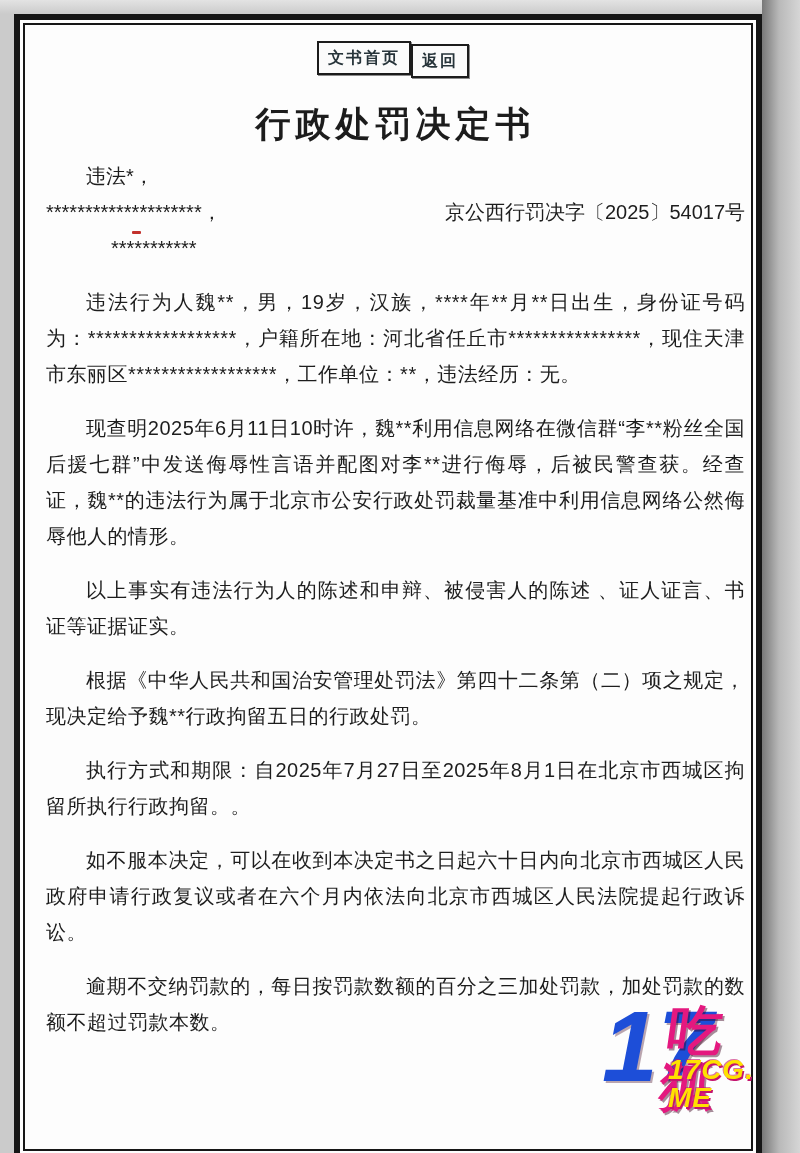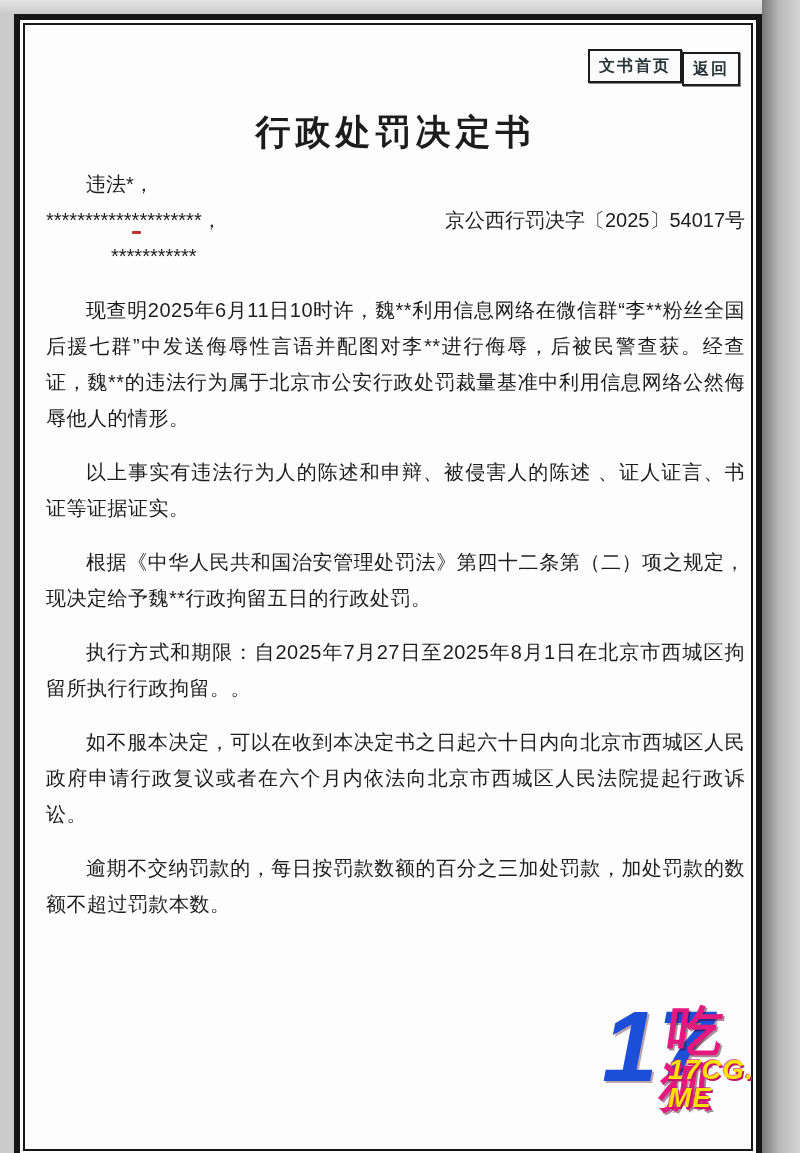--- a/index.html
+++ b/index.html
@@ -30,22 +30,22 @@
     width:100%; height:100%;
     border:2px solid #161616;
     background:#fdfdfd;
     padding:0 6px 0 21px;
     overflow:hidden;
     position:relative;
   }
 
   
   .toolbar {
-    margin-top:24px;
-    display:flex; justify-content:flex-end; align-items:flex-start;
+    margin-top:16px;
+    display:flex; justify-content:center; align-items:flex-start;
   }
   .btn {
     display:inline-block;
     border:2px solid #1c1c1c;
     background:#fbfbfb;
     box-shadow:1px 1px 0 rgba(0,0,0,.45);
     font-family:"Liberation Serif","DejaVu Serif",serif;
     font-size:16px; font-weight:700; color:#27343a;
     padding:5px 9px 6px; line-height:1.2;
     cursor:pointer; letter-spacing:2px;
@@ -136,20 +136,21 @@
     <div class="meta">
       <div class="meta-line1">违法*，</div>
       <div class="meta-row">
         <span>********************，</span>
         <span class="doc-number">京公西行罚决字〔2025〕54017号</span>
       </div>
       <div class="meta-line3">***********</div>
     </div>
 
     <div class="body-text">
+      <p>违法行为人魏**，男，19岁，汉族，****年**月**日出生，身份证号码为：******************，户籍所在地：河北省任丘市****************，现住天津市东丽区******************，工作单位：**，违法经历：无。</p>
       <p>现查明2025年6月11日10时许，魏**利用信息网络在微信群“李**粉丝全国后援七群”中发送侮辱性言语并配图对李**进行侮辱，后被民警查获。经查证，魏**的违法行为属于北京市公安行政处罚裁量基准中利用信息网络公然侮辱他人的情形。</p>
       <p>以上事实有违法行为人的陈述和申辩、被侵害人的陈述 、证人证言、书证等证据证实。</p>
       <p>根据《中华人民共和国治安管理处罚法》第四十二条第（二）项之规定，现决定给予魏**行政拘留五日的行政处罚。</p>
       <p>执行方式和期限：自2025年7月27日至2025年8月1日在北京市西城区拘留所执行行政拘留。。</p>
       <p>如不服本决定，可以在收到本决定书之日起六十日内向北京市西城区人民政府申请行政复议或者在六个月内依法向北京市西城区人民法院提起行政诉讼。</p>
       <p>逾期不交纳罚款的，每日按罚款数额的百分之三加处罚款，加处罚款的数额不超过罚款本数。</p>
     </div>
 
     <div class="red-mark"></div>
   </div>

